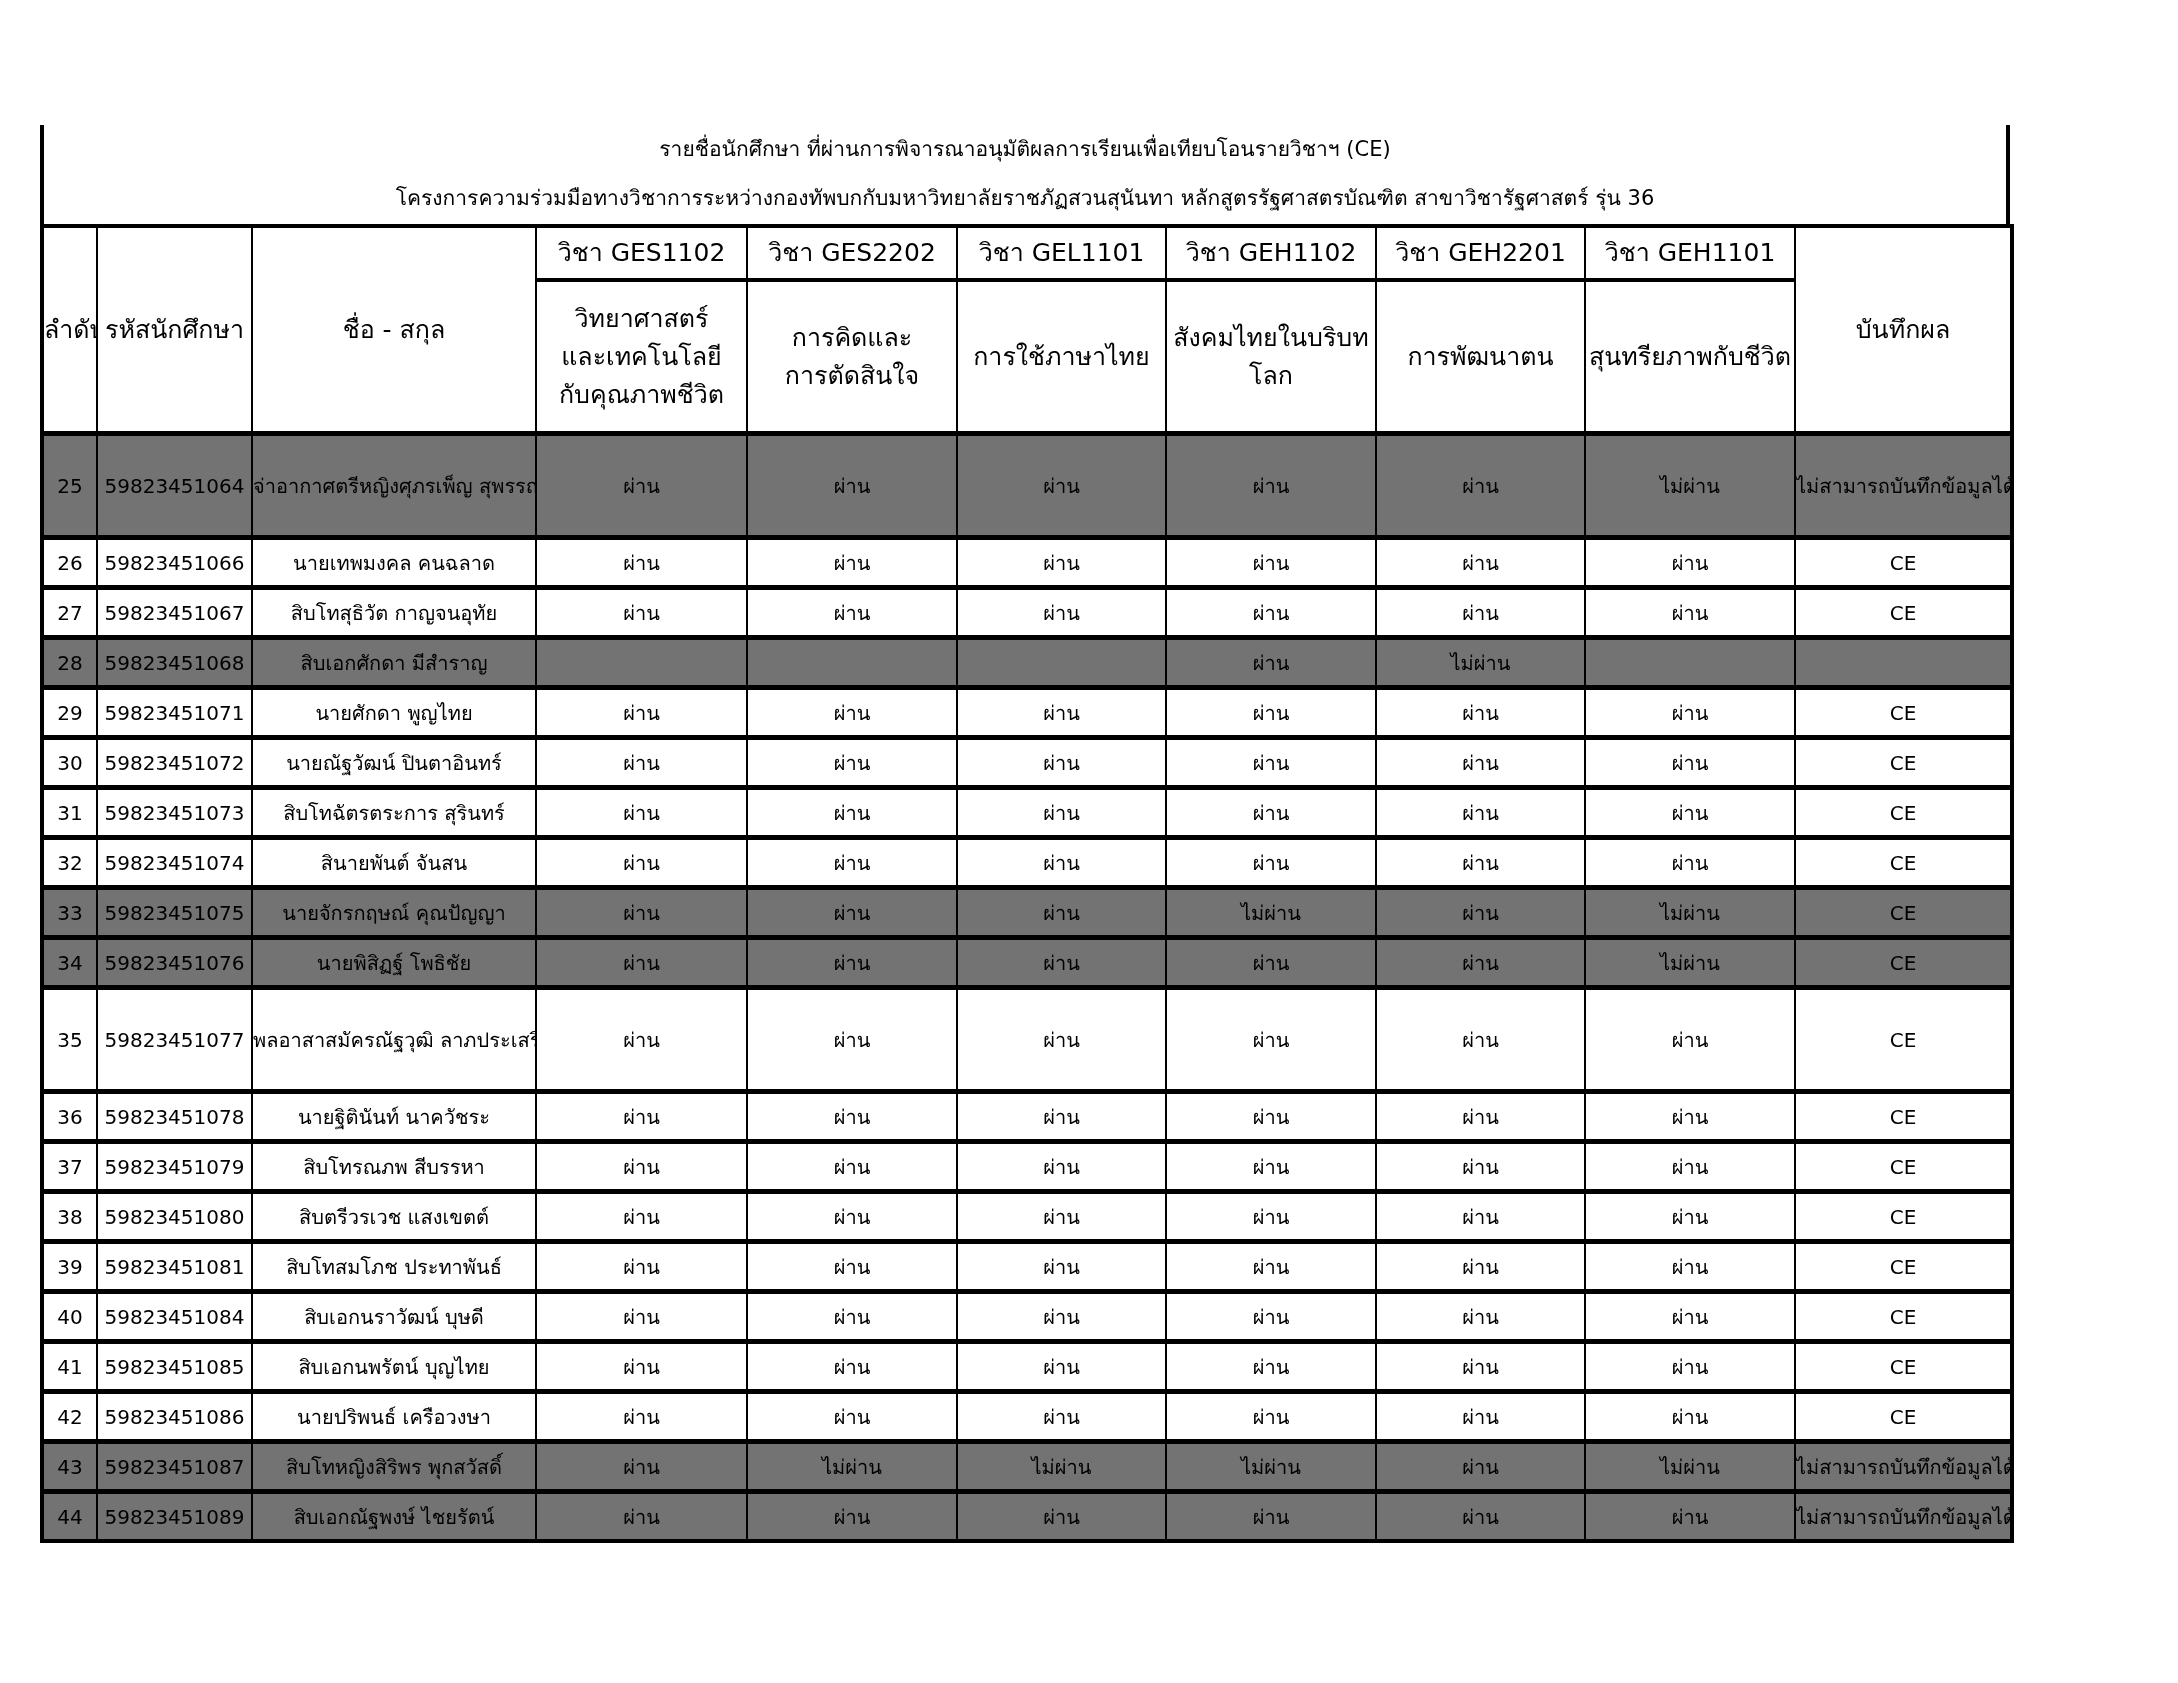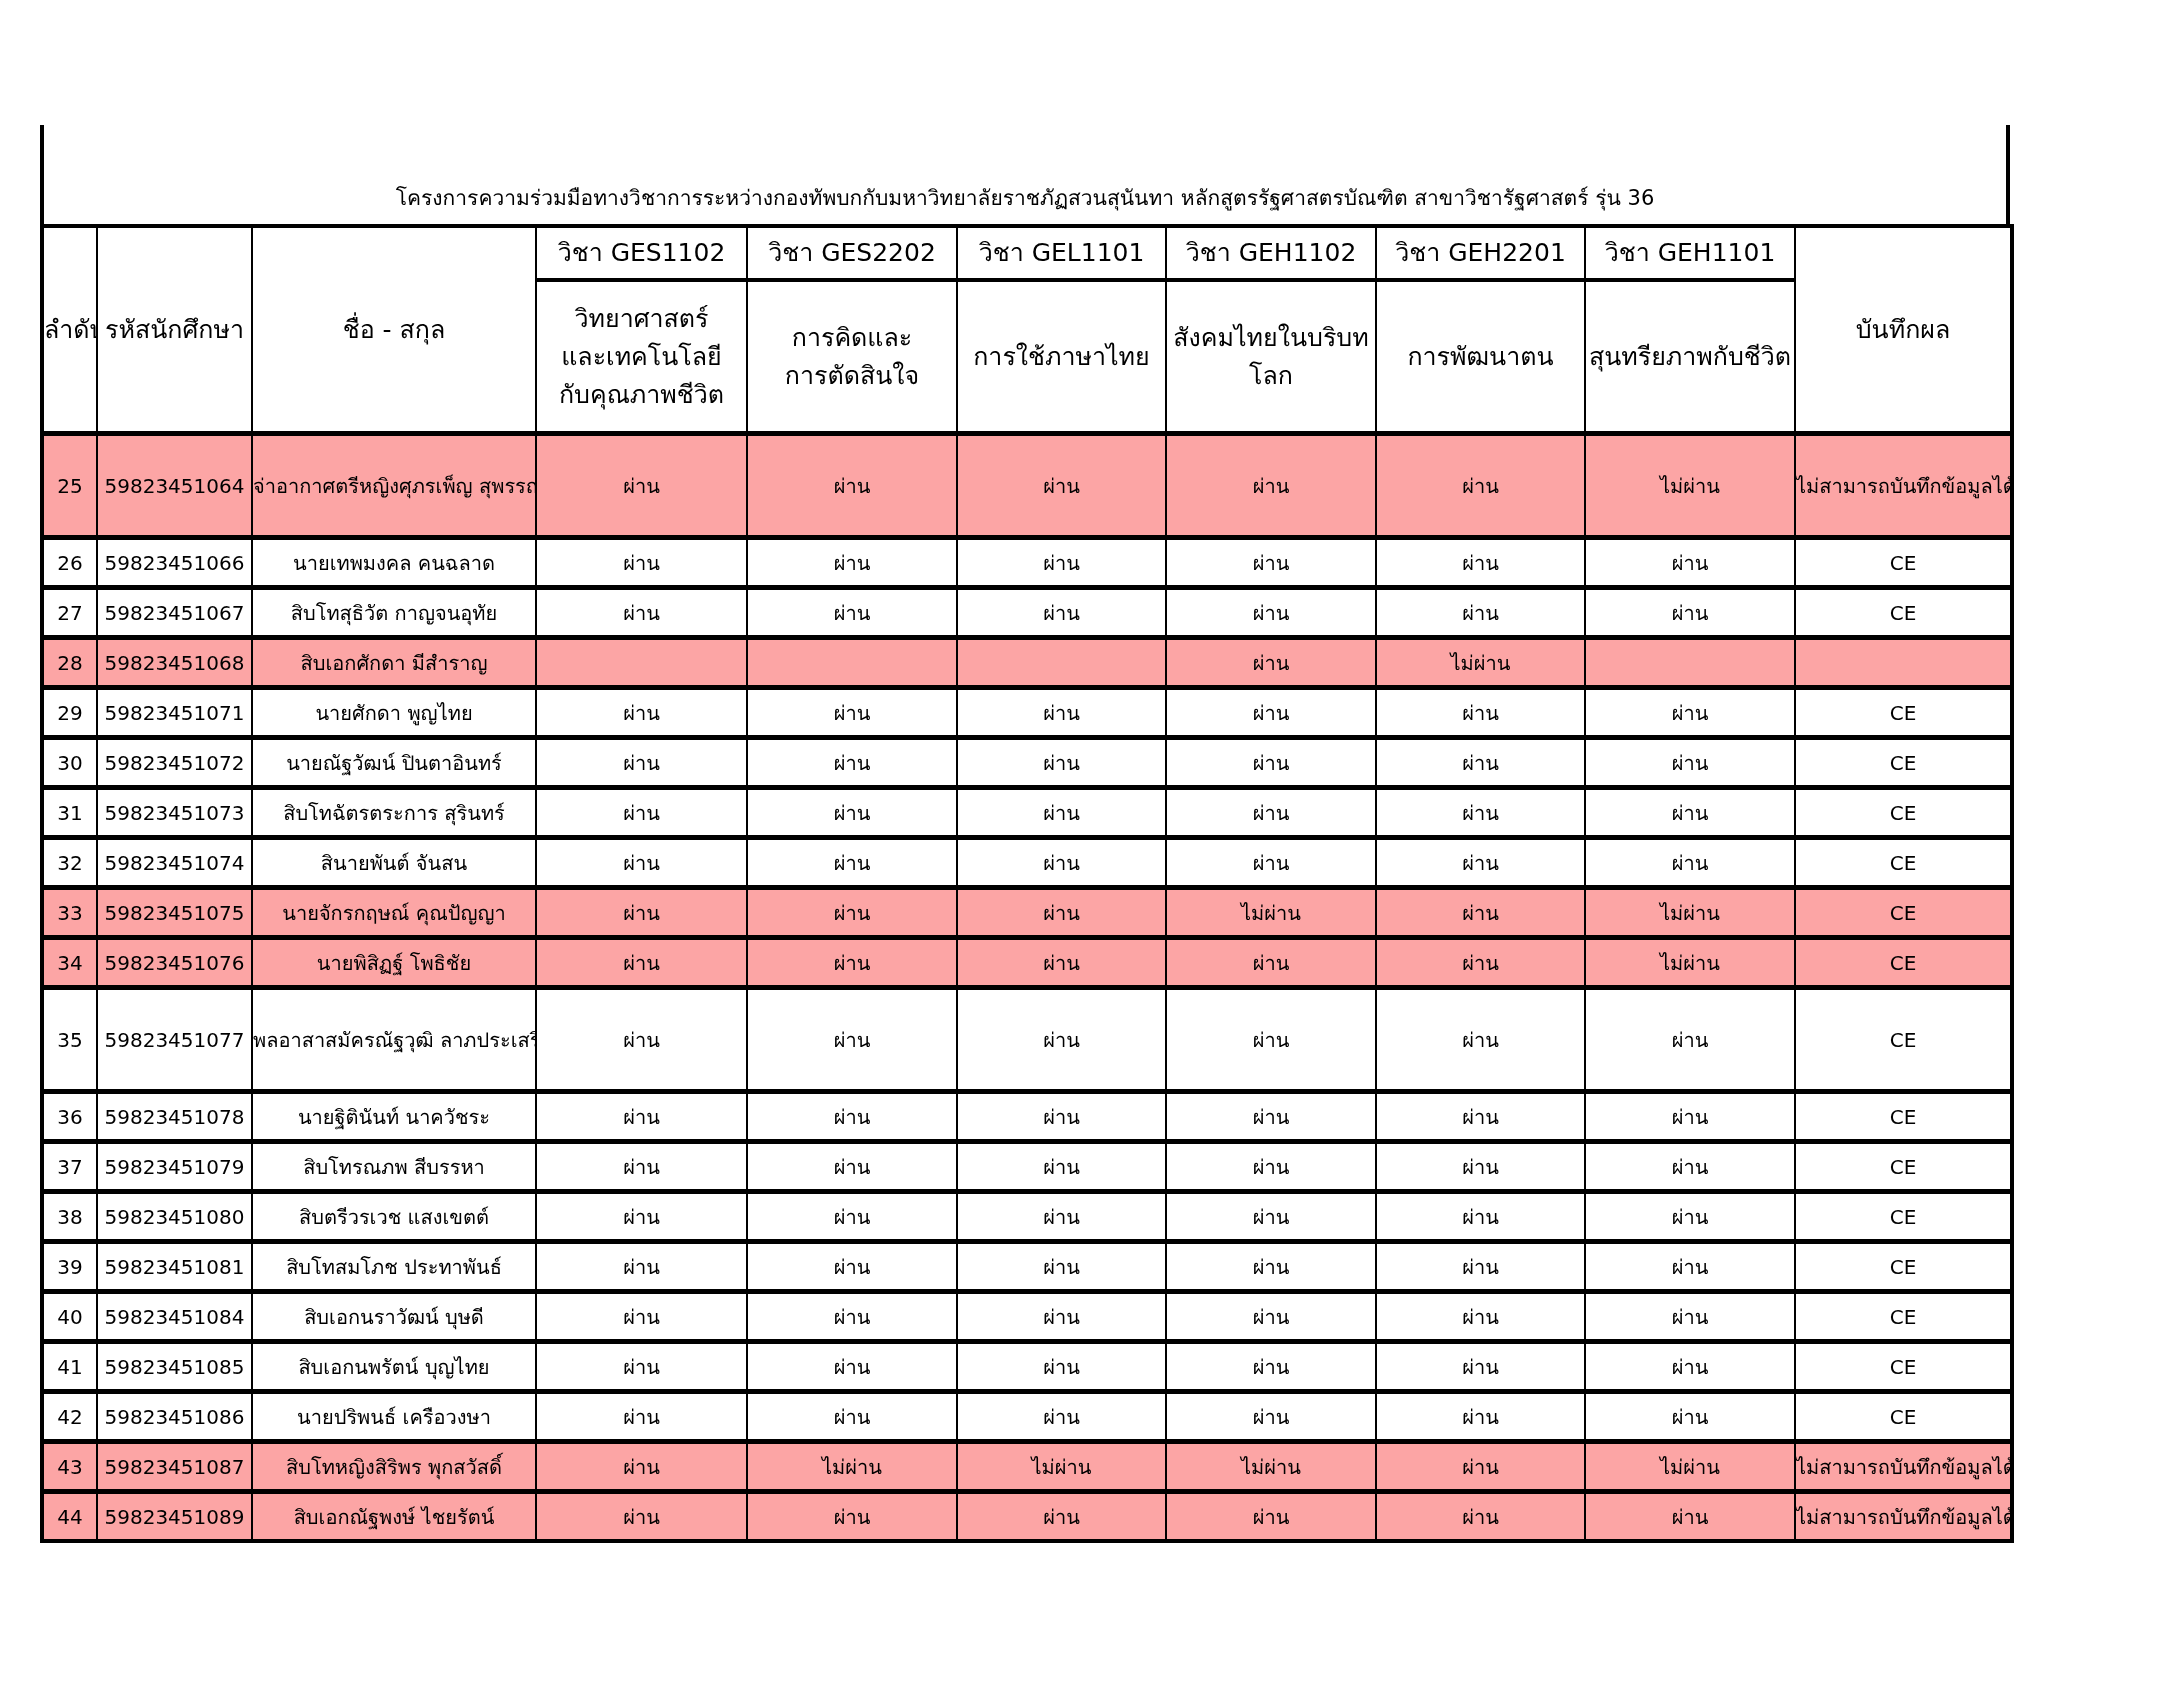--- a/index.html
+++ b/index.html
@@ -25,33 +25,34 @@
   table.grid tr.name-row th { height: 149px; line-height: 38px; white-space: normal; }
   table.grid thead tr:first-child th { border-top: 3px solid #000; }
   table.grid thead tr.code-row th:first-child { border-left: 4px solid #000; }
   table.grid th.result-head { border-right: 4px solid #000; }
 
   table.grid tbody tr td { border-top: 5px solid #000; height: 45px; }
   table.grid tbody tr td:first-child { border-left: 4px solid #000; }
   table.grid tbody tr td:last-child { border-right: 4px solid #000; }
   table.grid tbody tr:last-child td { border-bottom: 4px solid #000; }
   table.grid tbody tr.tall td { height: 99px; }
-  table.grid tbody tr.gray td { background: #fca5a5; }
+  table.grid tbody tr.gray td { background: #737373; }
   table.grid thead tr:first-child th { border-top: 4px solid #000; }
   table.grid tr.name-row th { border-bottom: 4px solid #000; }
 
   td.name-cell { text-align: left; padding-left: 4px; white-space: normal; line-height: 38px; }
   td.result-cell { font-size: 20px; }
   td.note-cell { font-size: 20px; }
 </style>
 </head>
 <body>
 
 <div class="sheet">
   <div class="title-block">
+    <div class="title-line t1">รายชื่อนักศึกษา ที่ผ่านการพิจารณาอนุมัติผลการเรียนเพื่อเทียบโอนรายวิชาฯ (CE)</div>
     <div class="title-line t2">โครงการความร่วมมือทางวิชาการระหว่างกองทัพบกกับมหาวิทยาลัยราชภัฏสวนสุนันทา หลักสูตรรัฐศาสตรบัณฑิต  สาขาวิชารัฐศาสตร์ รุ่น 36</div>
   </div>
 
   <table class="grid">
     <colgroup>
       <col style="width:55px">
         <col style="width:155px">
         <col style="width:284px">
       <col style="width:211px">
         <col style="width:210px">

